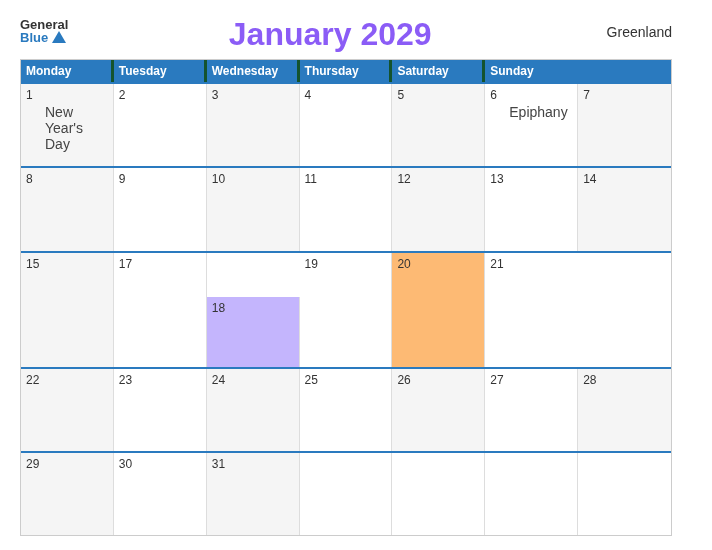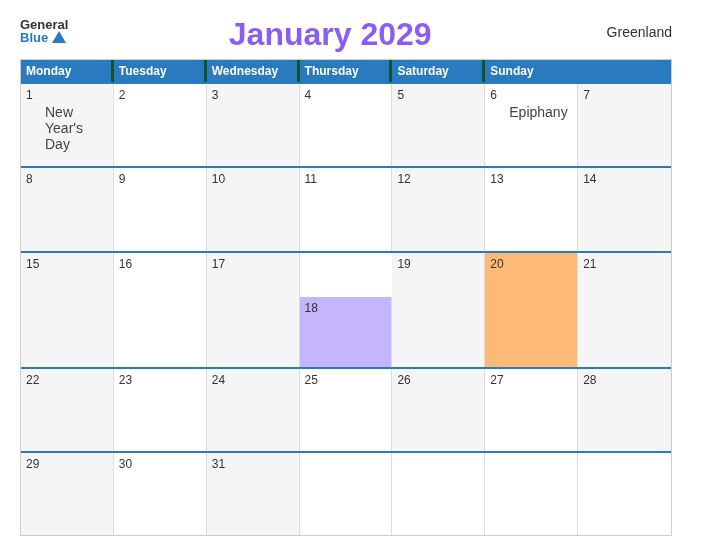--- a/index.html
+++ b/index.html
@@ -201,23 +201,20 @@
             <span class="day-num">13</span>
           </div>
           <div class="day-cell">
             <span class="day-num">14</span>
           </div>
         </div>
         <div class="week-row">
           <div class="day-cell">
             <span class="day-num">15</span>
           </div>
-          <div class="day-cell" style="background: rgb(255, 255, 255);">
-            <span class="day-num">16</span>
-          </div>
           <div class="day-cell">
             <span class="day-num">17</span>
           </div>
           <div class="day-cell" style="background: #c4b5fd; margin-top: 44px;">
             <span class="day-num">18</span>
           </div>
           <div class="day-cell">
             <span class="day-num">19</span>
           </div>
           <div class="day-cell" style="background: #fdba74;">

